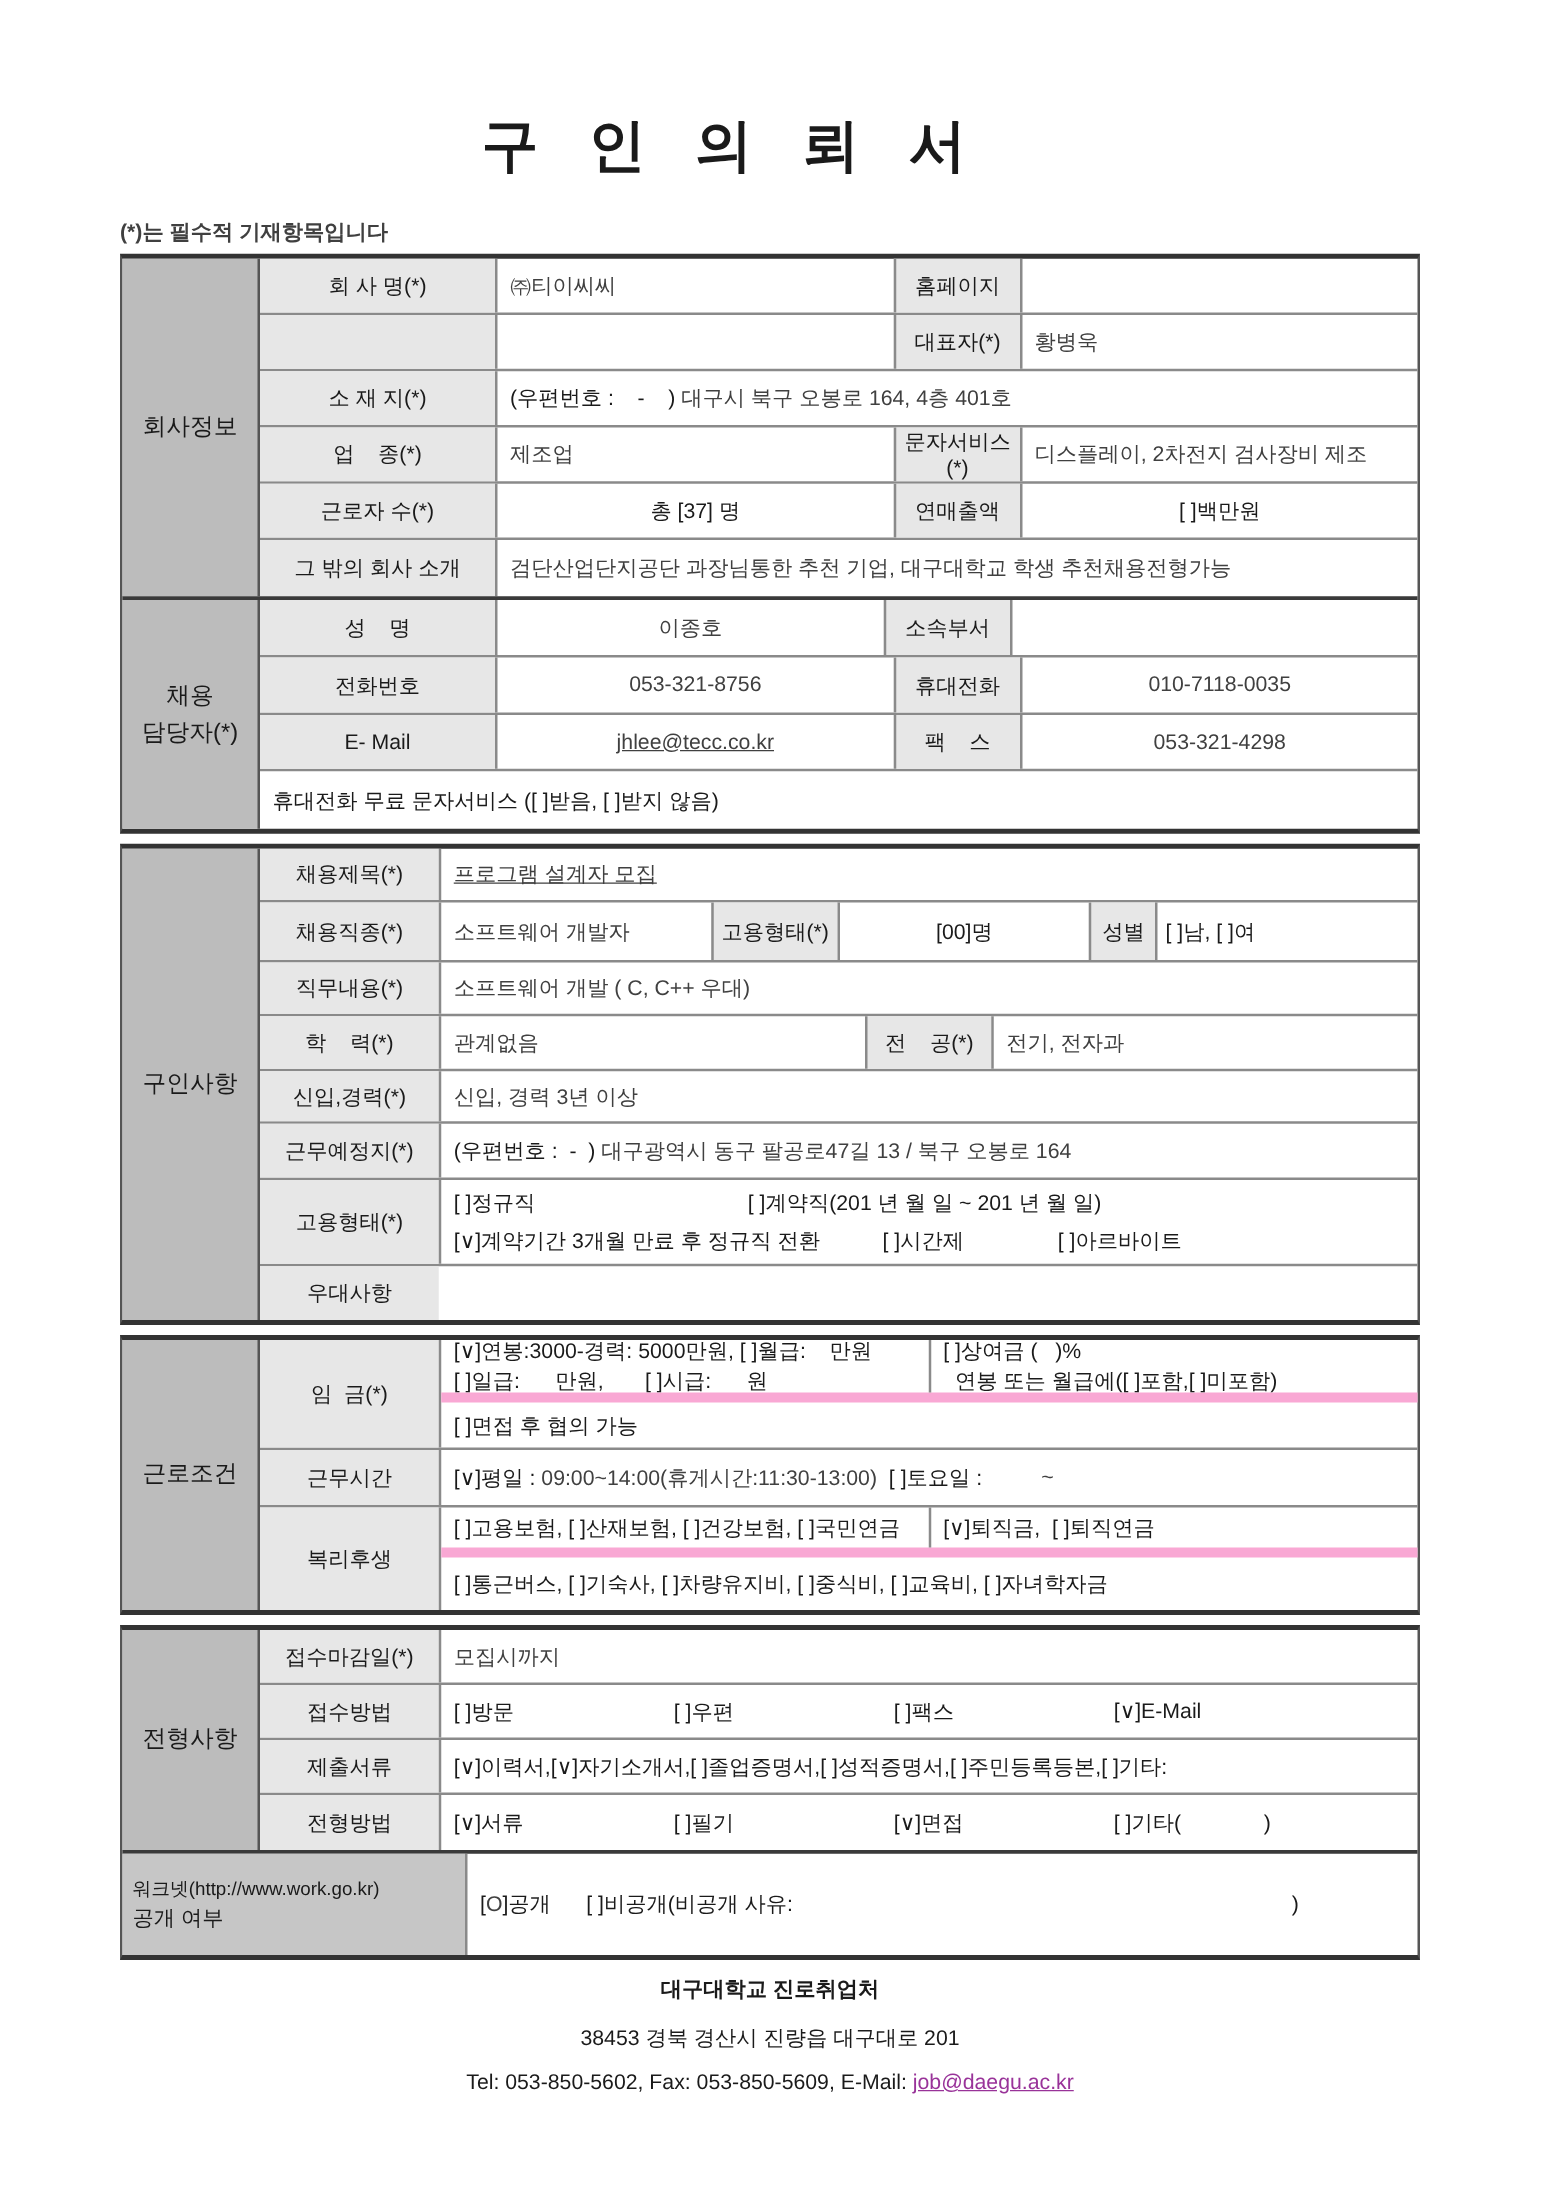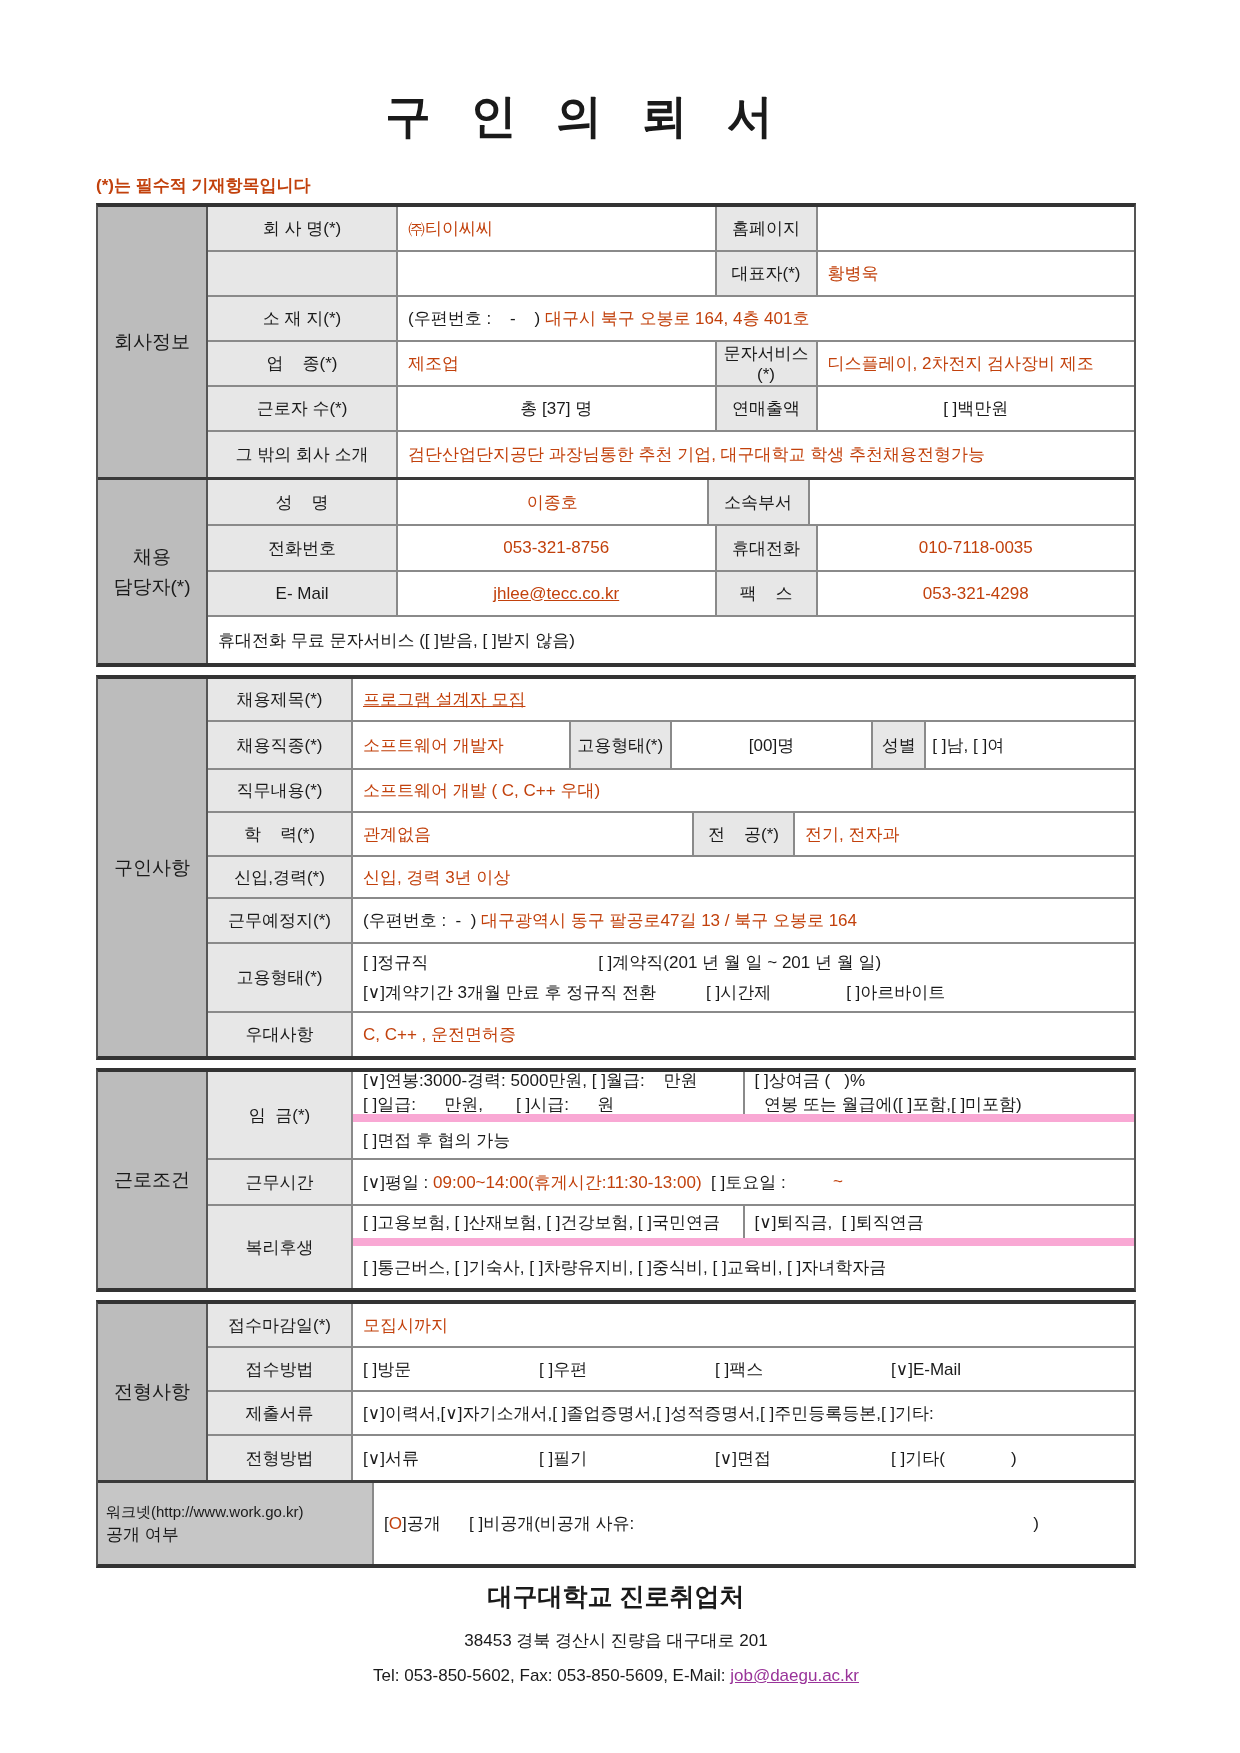--- a/index.html
+++ b/index.html
@@ -2,21 +2,21 @@
 <html><head>
 <meta charset="utf-8">
 <style>
   * { box-sizing: border-box; margin: 0; padding: 0; }
   html,body { width: 1240px; height: 1753px; background: #ffffff; overflow: hidden;
     font-family: "Liberation Sans", "DejaVu Sans", sans-serif; color: #1a1a1a; }
   .title { margin-top: 86px; width: 1040px; margin-left: 96px; text-align: center;
     font-family: "Liberation Serif", "DejaVu Serif", serif;
     font-size: 46px; font-weight: bold; letter-spacing: 14px; transform: translateX(-30px); }
   .note { margin: 26px 0 6px 96px; font-size: 17px; font-weight: bold; }
-  .blue { color: #c2410c; }
+  .blue { color: #404040; }
   .u { text-decoration: underline; }
   .tbl { width: 1040px; margin-left: 96px; margin-bottom: 8px;
     border: 2px solid #555; border-top: 4px solid #333; border-bottom: 4px solid #333;
     display: flex; flex-direction: column; }
   .block { display: flex; }
   .block + .block { border-top: 3px solid #3a3a3a; }
   .sec { width: 110px; background: #bcbcbc; border-right: 2px solid #555;
     display: flex; flex-direction: column; align-items: center; justify-content: center;
     font-size: 19px; text-align: center; line-height: 30px; }
   .rows { flex: 1; display: flex; flex-direction: column; }
@@ -41,21 +41,21 @@
   .subcol { flex: 1; display: flex; flex-direction: column; }
   .subrow { display: flex; border-bottom: 8px solid #f9a8d4; }
   .subrow:last-child { border-bottom: none; }
   .subrow > div + div { border-left: 2px solid #8a8a8a; }
   .opt { display: inline-block; width: 176px; white-space: pre; }
   .wnlbl { width: 274px; background: #c6c6c6; display: flex; flex-direction: column;
     justify-content: center; padding-left: 8px; flex-shrink: 0; }
   .wnlbl .l1 { font-size: 15px; line-height: 22px; }
   .wnlbl .l2 { font-size: 17px; line-height: 24px; }
   .footer { width: 1040px; margin-left: 96px; text-align: center; }
-  .footer .org { margin-top: 12px; font-size: 25px; font-weight: bold; }
+  .footer .org { margin-top: 12px; font-size: 17px; font-weight: bold; }
   .footer .addr { margin-top: 16px; font-size: 17px; }
   .footer .tel { margin-top: 14px; font-size: 17px; }
   .ml170 { margin-left: 170px; } .ml50 { margin-left: 50px; } .ml75 { margin-left: 75px; }
   .paren { margin-left: auto; margin-right: 85px; }
 </style>
 </head>
 <body>
 
 <div>
 
@@ -167,21 +167,20 @@
         </div>
         <div class="row h69">
           <div class="lbl c143">고용형태(*)</div>
           <div class="v vcol">
             <div class="line"><span>[ ]정규직</span><span class="ml170">[ ]계약직(201 년 월 일 ~ 201 년 월 일)</span></div>
             <div class="line"><span>[∨]계약기간 3개월 만료 후 정규직 전환</span><span class="ml50">[ ]시간제</span><span class="ml75">[ ]아르바이트</span></div>
           </div>
         </div>
         <div class="row h43">
           <div class="lbl c143">우대사항</div>
-          <div class="v blue">C, C++ , 운전면허증</div>
         </div>
       </div>
     </div>
   </div>
 
   <div class="tbl">
     <div class="block">
       <div class="sec">근로조건</div>
       <div class="rows">
         <div class="row h88">

